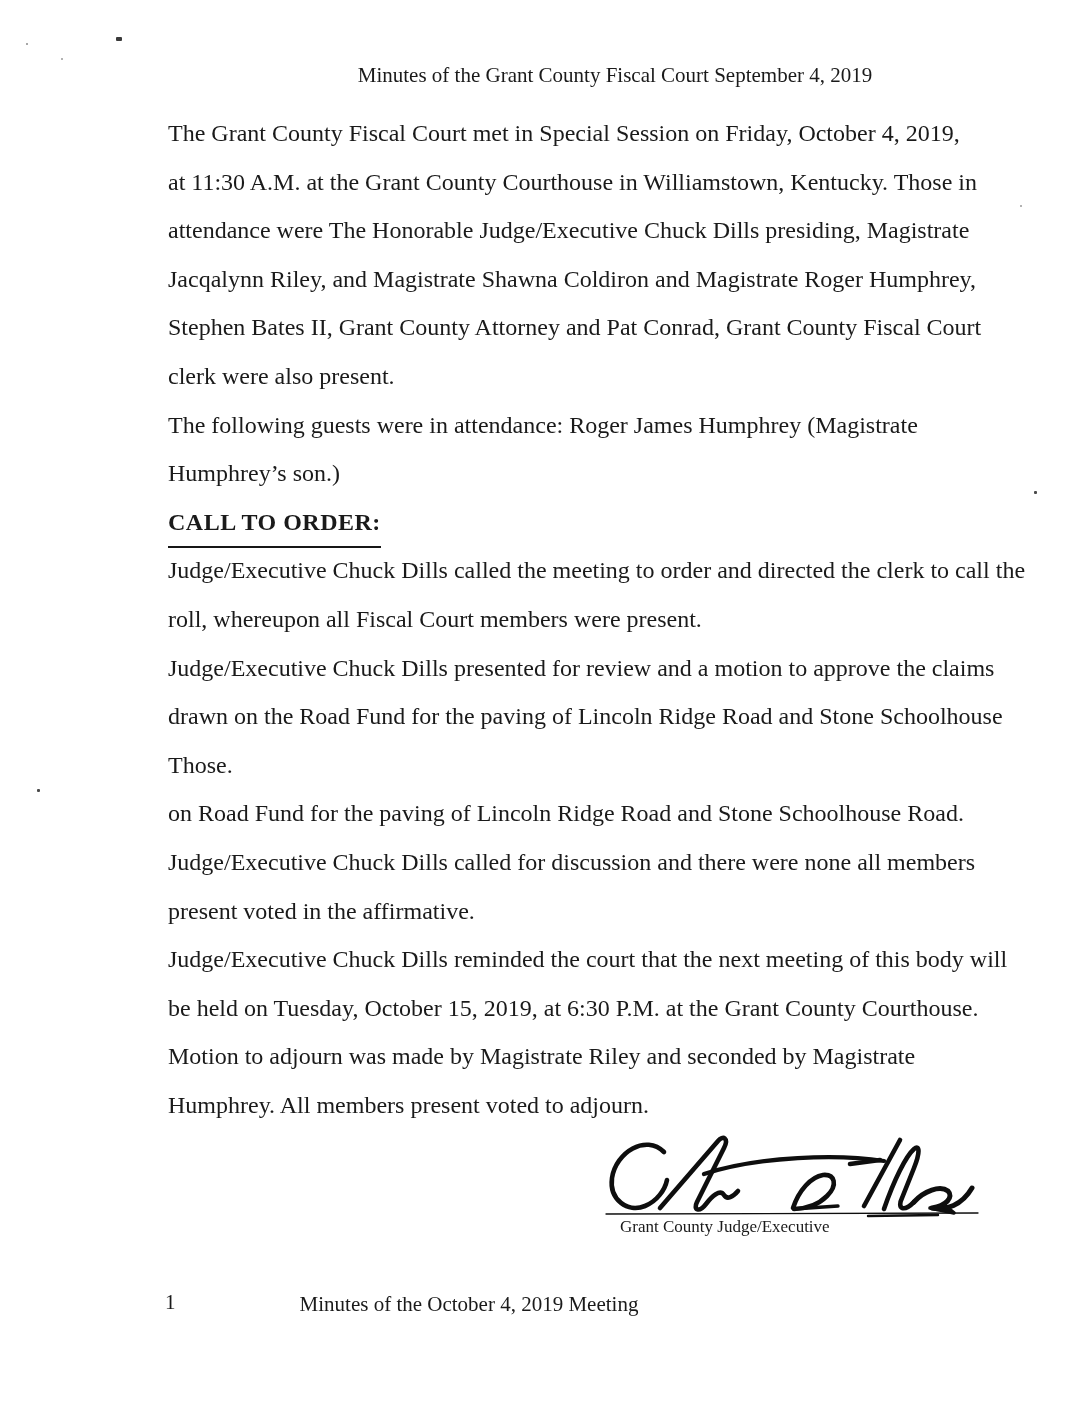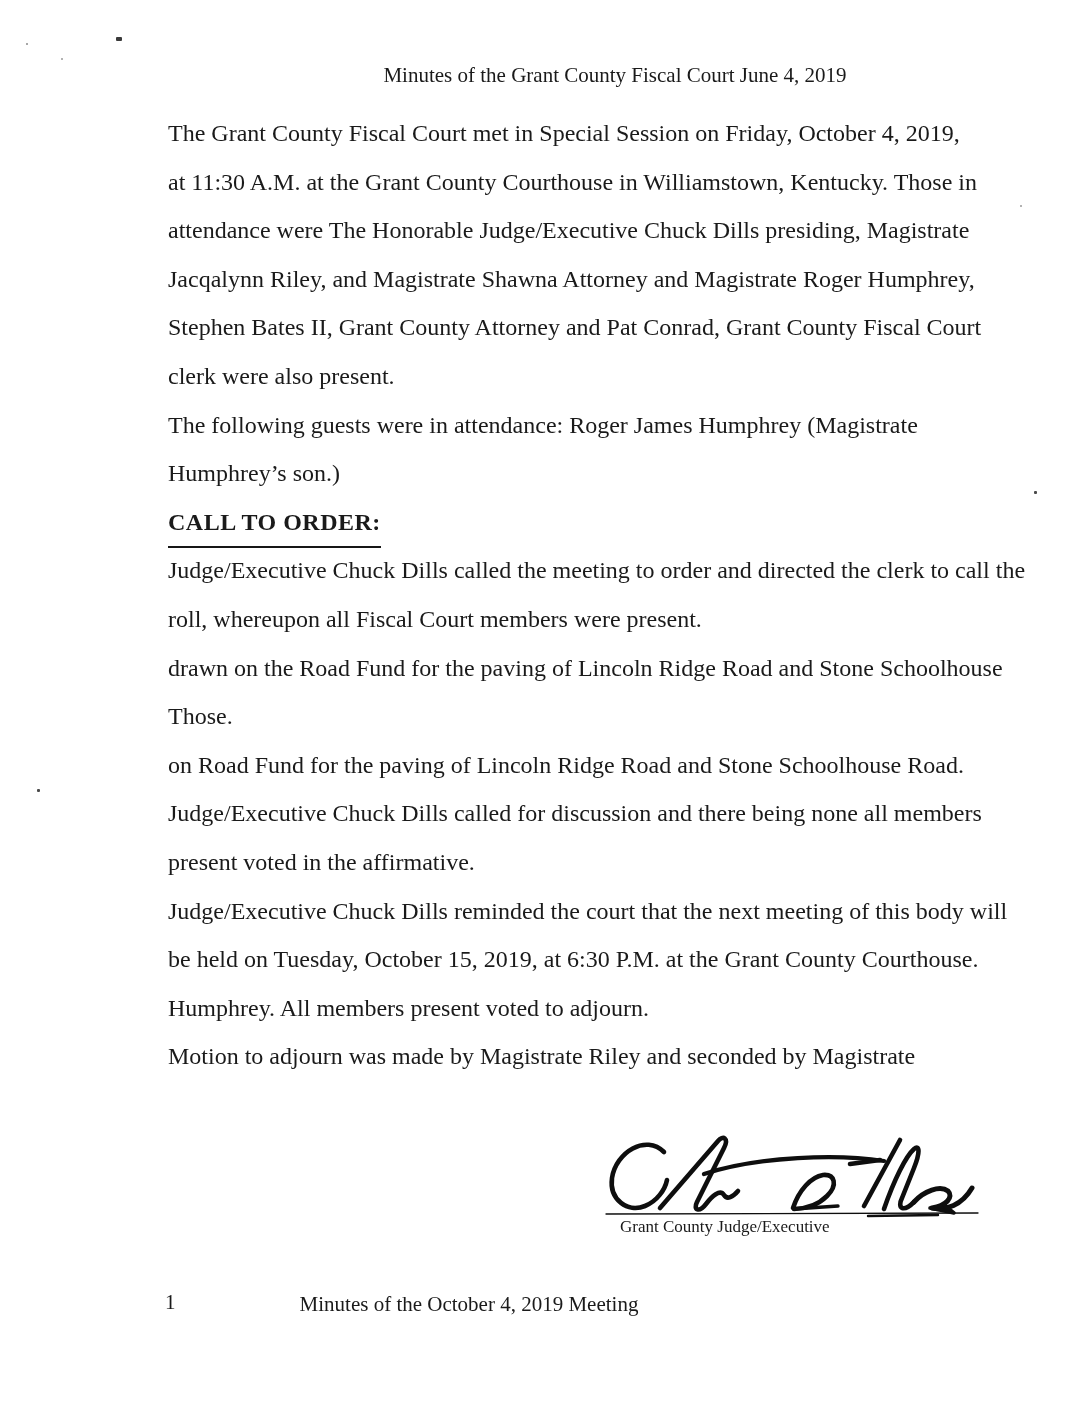--- a/index.html
+++ b/index.html
@@ -85,43 +85,44 @@
     position: absolute;
     background: #4a4a4a;
     border-radius: 1px;
   }
 </style>
 </head>
 <body>
 
 <div class="page">
 
-  <div class="doc-title">Minutes of the Grant County Fiscal Court June 4, 2019</div>
+  <div class="doc-title">Minutes of the Grant County Fiscal Court September 4, 2019</div>
 
   <div class="body-lines">
       <div class="line">The Grant County Fiscal Court met in Special Session on Friday, October 4, 2019,</div>
       <div class="line">at 11:30 A.M. at the Grant County Courthouse in Williamstown, Kentucky. Those in</div>
       <div class="line">attendance were The Honorable Judge/Executive Chuck Dills presiding, Magistrate</div>
-      <div class="line">Jacqalynn Riley, and Magistrate Shawna Attorney and Magistrate Roger Humphrey,</div>
+      <div class="line">Jacqalynn Riley, and Magistrate Shawna Coldiron and Magistrate Roger Humphrey,</div>
       <div class="line">Stephen Bates II, Grant County Attorney and Pat Conrad, Grant County Fiscal Court</div>
       <div class="line">clerk were also present.</div>
       <div class="line">The following guests were in attendance: Roger James Humphrey (Magistrate</div>
       <div class="line">Humphrey’s son.)</div>
       <div class="line heading"><span>CALL TO ORDER:</span></div>
       <div class="line">Judge/Executive Chuck Dills called the meeting to order and directed the clerk to call the</div>
       <div class="line">roll, whereupon all Fiscal Court members were present.</div>
+      <div class="line">Judge/Executive Chuck Dills presented for review and a motion to approve the claims</div>
       <div class="line">drawn on the Road Fund for the paving of Lincoln Ridge Road and Stone Schoolhouse</div>
       <div class="line">Those.</div>
       <div class="line">on Road Fund for the paving of Lincoln Ridge Road and Stone Schoolhouse Road.</div>
-      <div class="line">Judge/Executive Chuck Dills called for discussion and there being none all members</div>
+      <div class="line">Judge/Executive Chuck Dills called for discussion and there were none all members</div>
       <div class="line">present voted in the affirmative.</div>
       <div class="line">Judge/Executive Chuck Dills reminded the court that the next meeting of this body will</div>
       <div class="line">be held on Tuesday, October 15, 2019, at 6:30 P.M. at the Grant County Courthouse.</div>
+      <div class="line">Motion to adjourn was made by Magistrate Riley and seconded by Magistrate</div>
       <div class="line">Humphrey. All members present voted to adjourn.</div>
-      <div class="line">Motion to adjourn was made by Magistrate Riley and seconded by Magistrate</div>
     </div>
 
   <div class="signature-block">
     <svg width="390" height="95" viewBox="0 0 390 95" fill="none" stroke="#0e0e0e" stroke-linecap="round" stroke-linejoin="round">
 
       <path d="M6,86 L378,85" stroke-width="1.3"></path>
       <path d="M268,88 L338,87" stroke-width="2.4"></path>
 
       <path d="M64,24 C46,6 16,24 12,50 C9,72 28,85 45,78 C57,73 65,62 67,52" stroke-width="4.6"></path>
 

